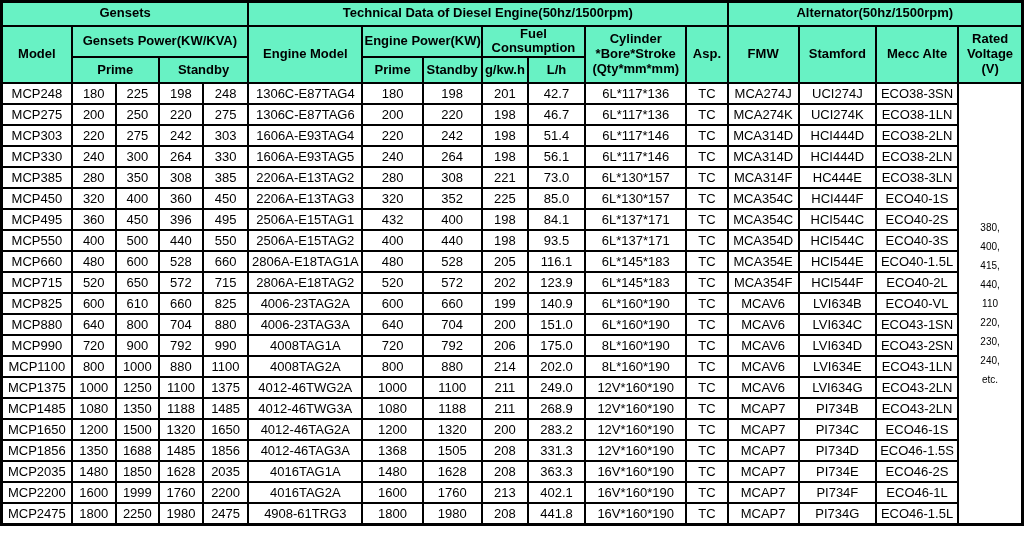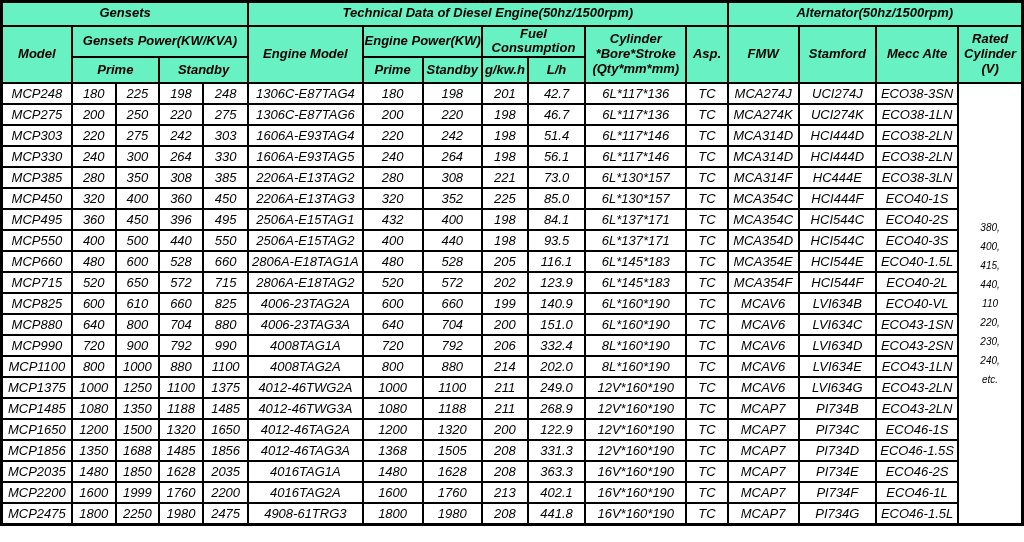--- a/index.html
+++ b/index.html
@@ -6,21 +6,20 @@
     --header-bg:#68f2c4;
     --border:#000000;
     --cell-bg:#ffffff;
   }
   html,body{margin:0;padding:0;background:#fff;}
   body{width:1024px;height:542px;overflow:hidden;font-family:"Liberation Sans",sans-serif;}
   table{
     width:1024px;height:395px;
     border-collapse:collapse;table-layout:fixed;
     border:3px solid var(--border);
-    font-style:italic;
   }
   th,td{
     border:2px solid var(--border);
     padding:0 1px;
     text-align:center;vertical-align:middle;
     overflow:hidden;
     background:var(--cell-bg);
     color:#000;
   }
   thead th{
@@ -77,21 +76,21 @@
       <th rowspan="2">Model</th>
       <th colspan="4">Gensets Power(KW/KVA)</th>
       <th rowspan="2">Engine Model</th>
       <th colspan="2" class="nowrap">Engine Power(KW)</th>
       <th colspan="2">Fuel Consumption</th>
       <th rowspan="2">Cylinder *Bore*Stroke (Qty*mm*mm)</th>
       <th rowspan="2">Asp.</th>
       <th rowspan="2">FMW</th>
       <th rowspan="2">Stamford</th>
       <th rowspan="2">Mecc Alte</th>
-      <th rowspan="2">Rated Cylinder (V)</th>
+      <th rowspan="2">Rated Voltage (V)</th>
     </tr>
     <tr class="sub-row">
       <th colspan="2">Prime</th>
       <th colspan="2">Standby</th>
       <th>Prime</th>
       <th>Standby</th>
       <th>g/kw.h</th>
       <th>L/h</th>
     </tr>
   </thead>
@@ -314,21 +313,21 @@
       <tr>
         <td>MCP990</td>
         <td>720</td>
         <td>900</td>
         <td>792</td>
         <td>990</td>
         <td>4008TAG1A</td>
         <td>720</td>
         <td>792</td>
         <td>206</td>
-        <td>332.4</td>
+        <td>175.0</td>
         <td>8L*160*190</td>
         <td>TC</td>
         <td>MCAV6</td>
         <td>LVI634D</td>
         <td>ECO43-2SN</td>
       </tr>
       <tr>
         <td>MCP1100</td>
         <td>800</td>
         <td>1000</td>
@@ -382,21 +381,21 @@
       <tr>
         <td>MCP1650</td>
         <td>1200</td>
         <td>1500</td>
         <td>1320</td>
         <td>1650</td>
         <td>4012-46TAG2A</td>
         <td>1200</td>
         <td>1320</td>
         <td>200</td>
-        <td>122.9</td>
+        <td>283.2</td>
         <td>12V*160*190</td>
         <td>TC</td>
         <td>MCAP7</td>
         <td>PI734C</td>
         <td>ECO46-1S</td>
       </tr>
       <tr>
         <td>MCP1856</td>
         <td>1350</td>
         <td>1688</td>

